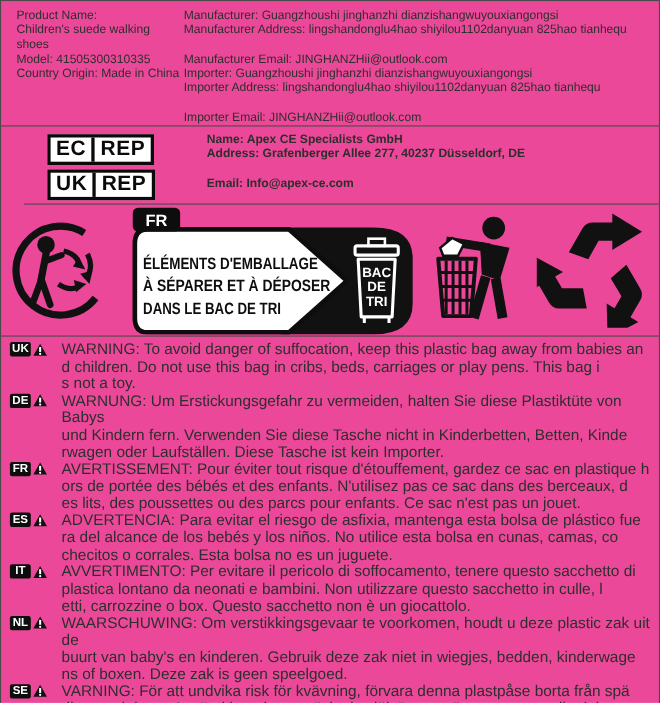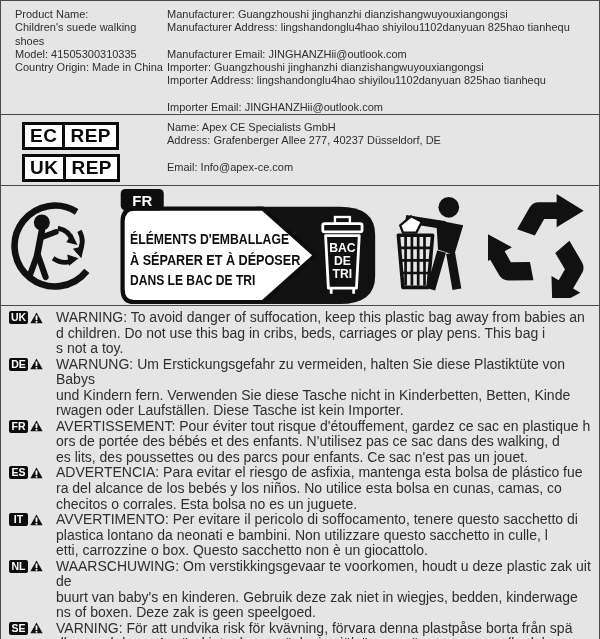--- a/index.html
+++ b/index.html
@@ -1,37 +1,37 @@
 <!DOCTYPE html>
 <html><head>
 <meta charset="utf-8">
 <style>
   * { margin:0; padding:0; box-sizing:border-box; }
   html,body { background:#fff; }
   body { font-family:"Liberation Sans", sans-serif; color:#2e2e2e; }
   .sheet {
-    width:600px; height:639px; background:#e5e5e5;
+    width:600px; height:639px; background:#ec4899;
     border:1px solid #4a4a4a; border-bottom:none;
     overflow:hidden; position:relative;
   }
   .divided { border-bottom:1px solid #4a4a4a; }
 
   
   .info-section { display:flex; height:114px; }
   .info-left  { flex:none; width:166px; padding:7px 0 0 14px; }
   .info-right { flex:1; padding:7px 4px 0 0; }
   .pre { white-space:pre-wrap; font-size:11px; line-height:13.3px; }
 
   
-  .rep-section { display:flex; height:71px; }
+  .rep-section { display:flex; height:71px;margin-left:21px; }
   .rep-badges { flex:none; width:166px; padding:7px 0 0 21px; display:flex; flex-direction:column; gap:4px; }
   .rep-badge { display:inline-flex; border:3px solid #0a0a0a; width:max-content; background:#fff; }
   .rep-cell { font-weight:bold; font-size:19px; line-height:22px; padding:0 5px; letter-spacing:0.5px; color:#0a0a0a; }
   .rep-prefix { border-right:3px solid #0a0a0a; }
-  .rep-details { flex:1; padding:6px 4px 0 0; }
+  .rep-details { flex:1; padding:6px 4px 0 0;font-weight:bold; }
 
   
   .recycle-section { height:120px; display:flex; align-items:center; justify-content:space-between; padding:0 7px; }
 
   
   .warnings { padding:4px 8px 0 8px; }
   .warning-row { display:flex; align-items:flex-start; }
   .warning-tag-col { flex:none; width:47px; display:flex; gap:2px; align-items:center; padding-top:1px; }
   .lang-tag { background:#0d0d0d; color:#fff; font-weight:bold; font-size:10.5px; line-height:13px; padding:0 2px; min-width:19px; text-align:center; border-radius:2px; display:inline-block; }
   .warning-text { flex:1; font-size:14px; line-height:15.55px; white-space:pre-wrap; }
@@ -172,21 +172,21 @@
     <div class="warning-row">
       <div class="warning-tag-col">
         <span class="lang-tag">FR</span>
         <svg width="13" height="12" viewBox="0 0 14 13">
             <polygon points="7,0.5 13.7,12.3 0.3,12.3" fill="#111"></polygon>
             <rect x="6" y="3.8" width="2" height="4.8" fill="#fff"></rect>
             <circle cx="7" cy="10.6" r="1.1" fill="#fff"></circle>
           </svg>
       </div>
       <div class="warning-text">AVERTISSEMENT: Pour éviter tout risque d'étouffement, gardez ce sac en plastique h
-ors de portée des bébés et des enfants. N'utilisez pas ce sac dans des walking, d
+ors de portée des bébés et des enfants. N'utilisez pas ce sac dans des berceaux, d
 es lits, des poussettes ou des parcs pour enfants. Ce sac n'est pas un jouet.</div>
     </div>
 
     <div class="warning-row">
       <div class="warning-tag-col">
         <span class="lang-tag">ES</span>
         <svg width="13" height="12" viewBox="0 0 14 13">
             <polygon points="7,0.5 13.7,12.3 0.3,12.3" fill="#111"></polygon>
             <rect x="6" y="3.8" width="2" height="4.8" fill="#fff"></rect>
             <circle cx="7" cy="10.6" r="1.1" fill="#fff"></circle>

